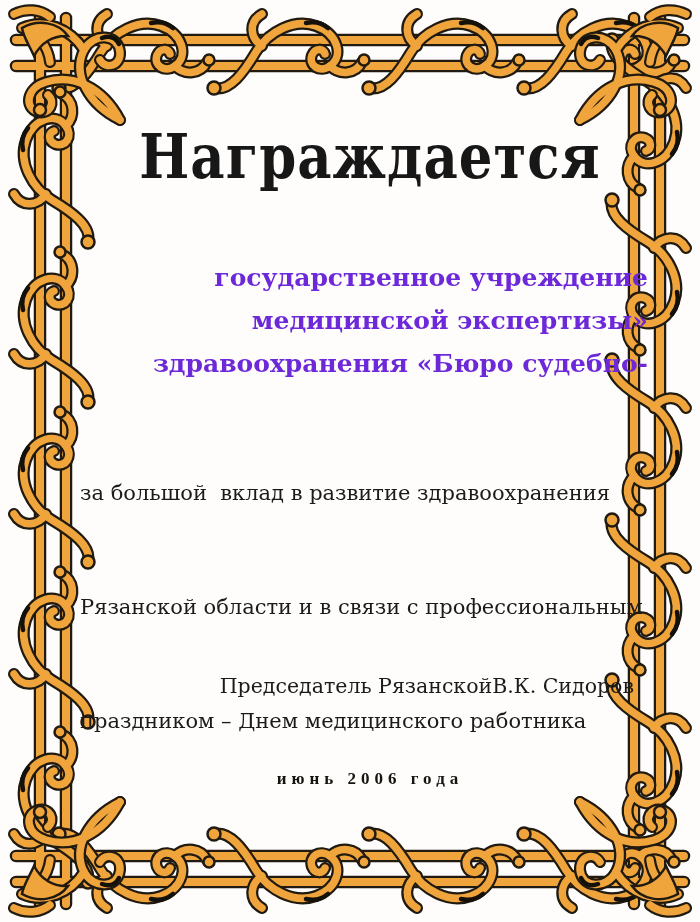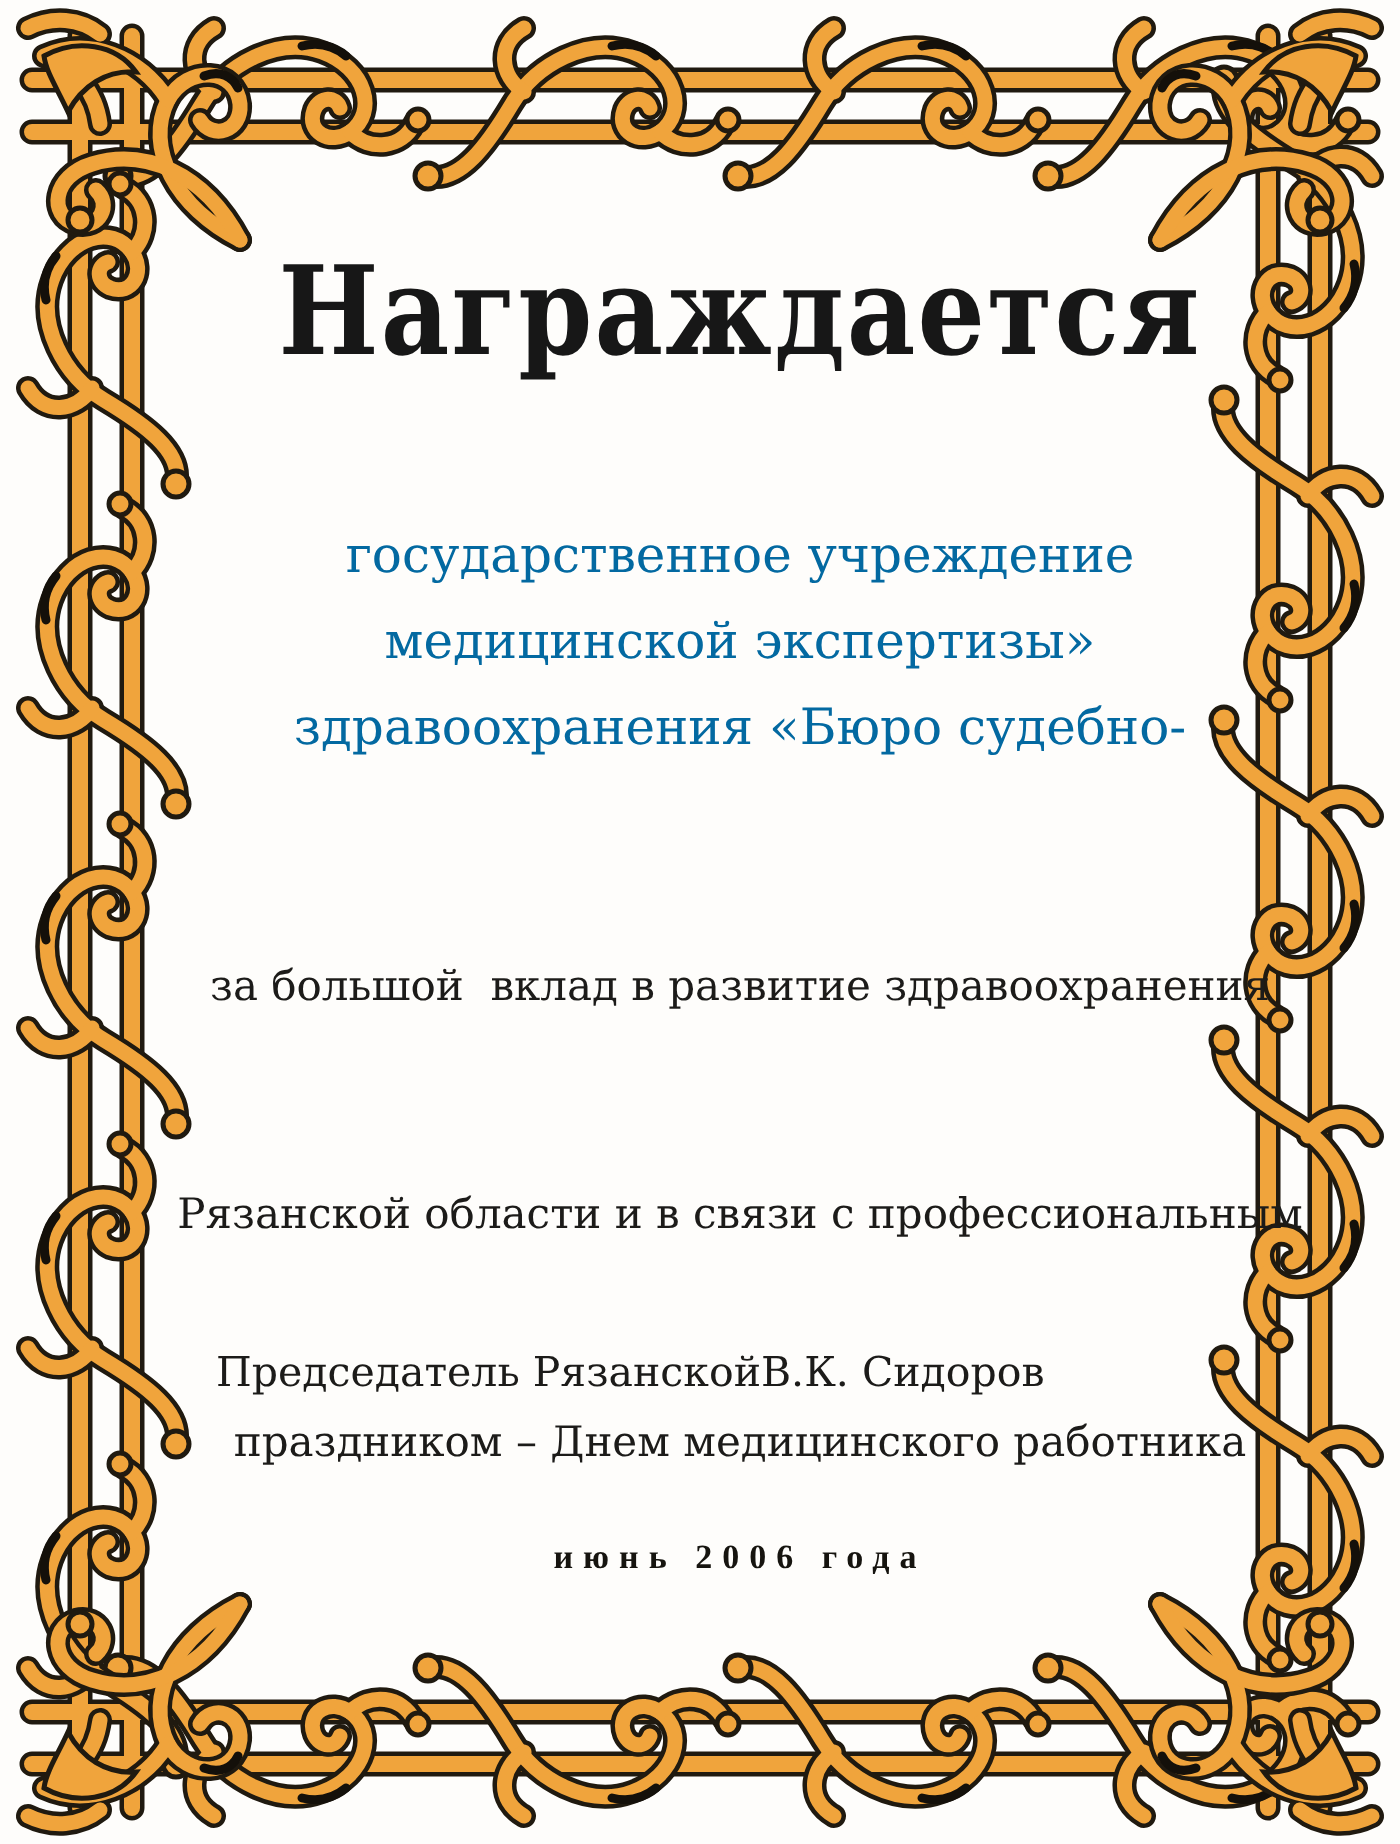--- a/index.html
+++ b/index.html
@@ -33,34 +33,34 @@
   .title {
     position: absolute; top: 120px; left: 0; right: 0; margin: 0;
     text-align: center;
     font-size: 53px; font-weight: 700; letter-spacing: 1px;
     color: #171717;
     transform: scaleY(1.16); transform-origin: top center;
     white-space: nowrap;
   }
   .recipient {
     position: absolute; top: 256px; left: -12px; right: -12px;
-    text-align: center; font-weight: 400;
+    text-align: right; font-weight: 700;
     font-size: 25px; line-height: 43px;
-    color: #0369a1;
+    color: #6d28d9;
   }
   .reason {
     position: absolute; top: 398px; left: -24px; right: -24px;
-    text-align: center;
+    text-align: left;
     font-size: 21px; line-height: 38px;
     white-space: pre-wrap;
     color: #1c1b19;
   }
   .sig-row {
-    position: absolute; top: 670px; left: 4px; right: 20px;
-    display: flex; justify-content: flex-start; align-items: flex-end;
+    position: absolute; top: 670px; left: 4px; right: 2px;
+    display: flex; justify-content: flex-end; align-items: flex-end;
     font-size: 20.5px; line-height: 32px;
     color: #1c1b19;
   }
   .sig-title { text-align: left; }
   .sig-name { text-align: right; white-space: nowrap; }
   .date {
     position: absolute; top: 769px; left: 0; right: 0;
     text-align: center;
     font-family: Liberation Serif, serif;
     font-size: 17px; font-weight: 700; letter-spacing: 5px;

